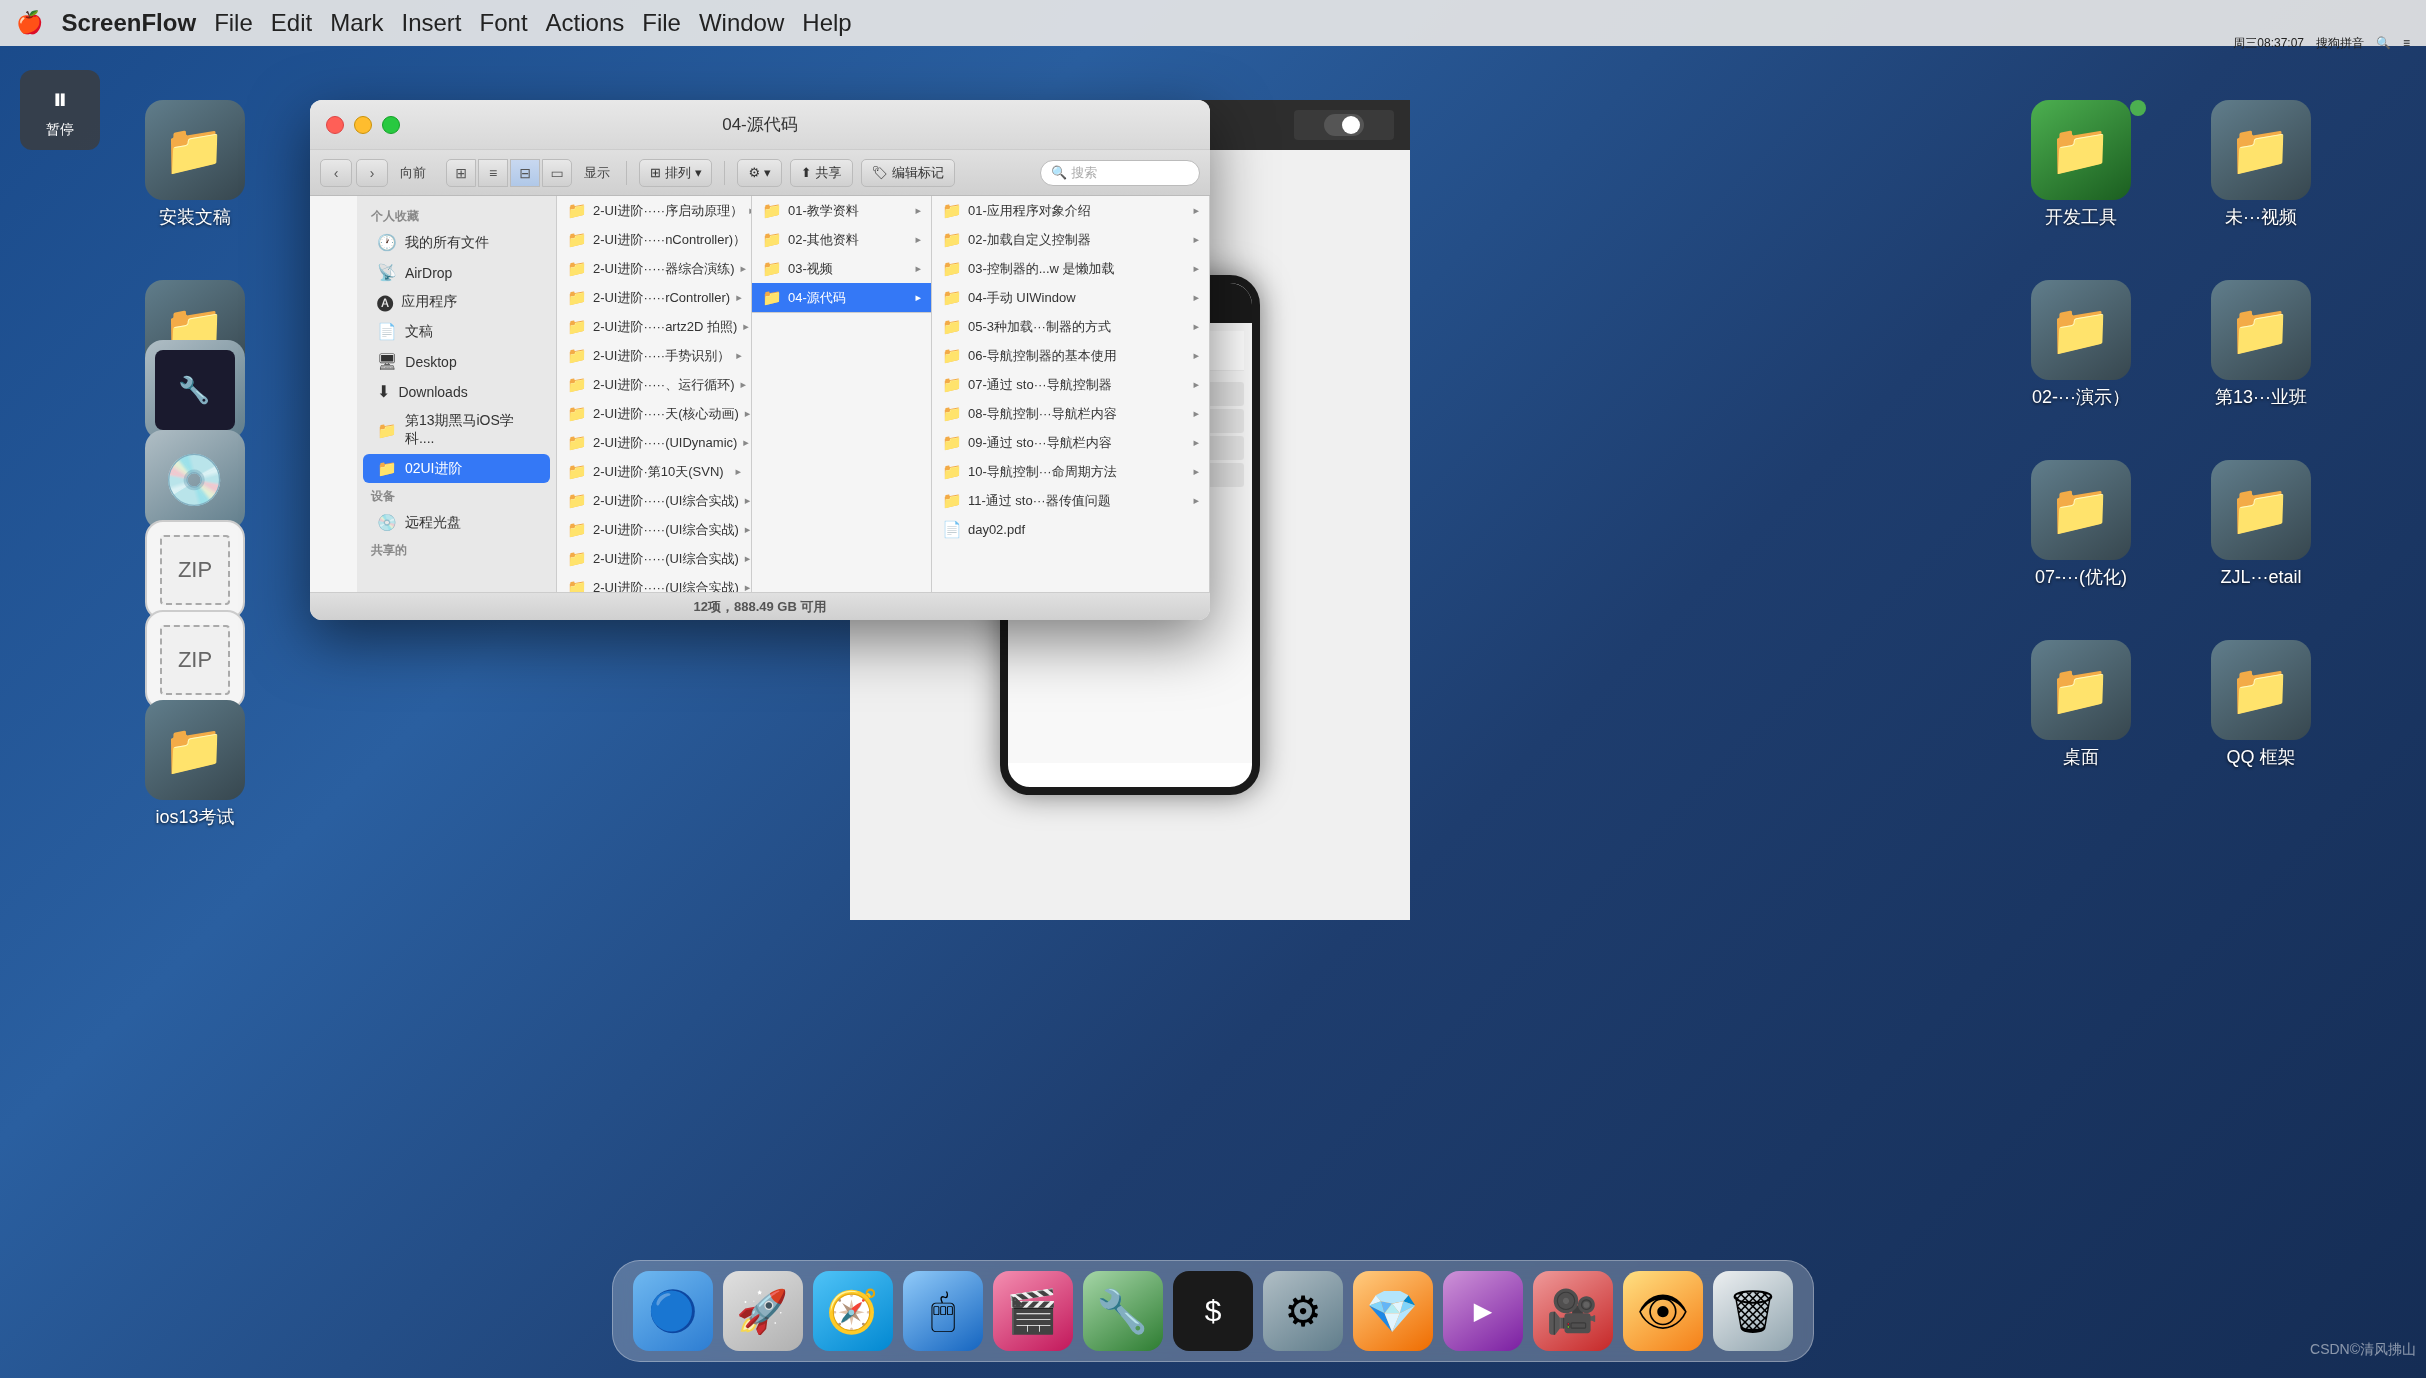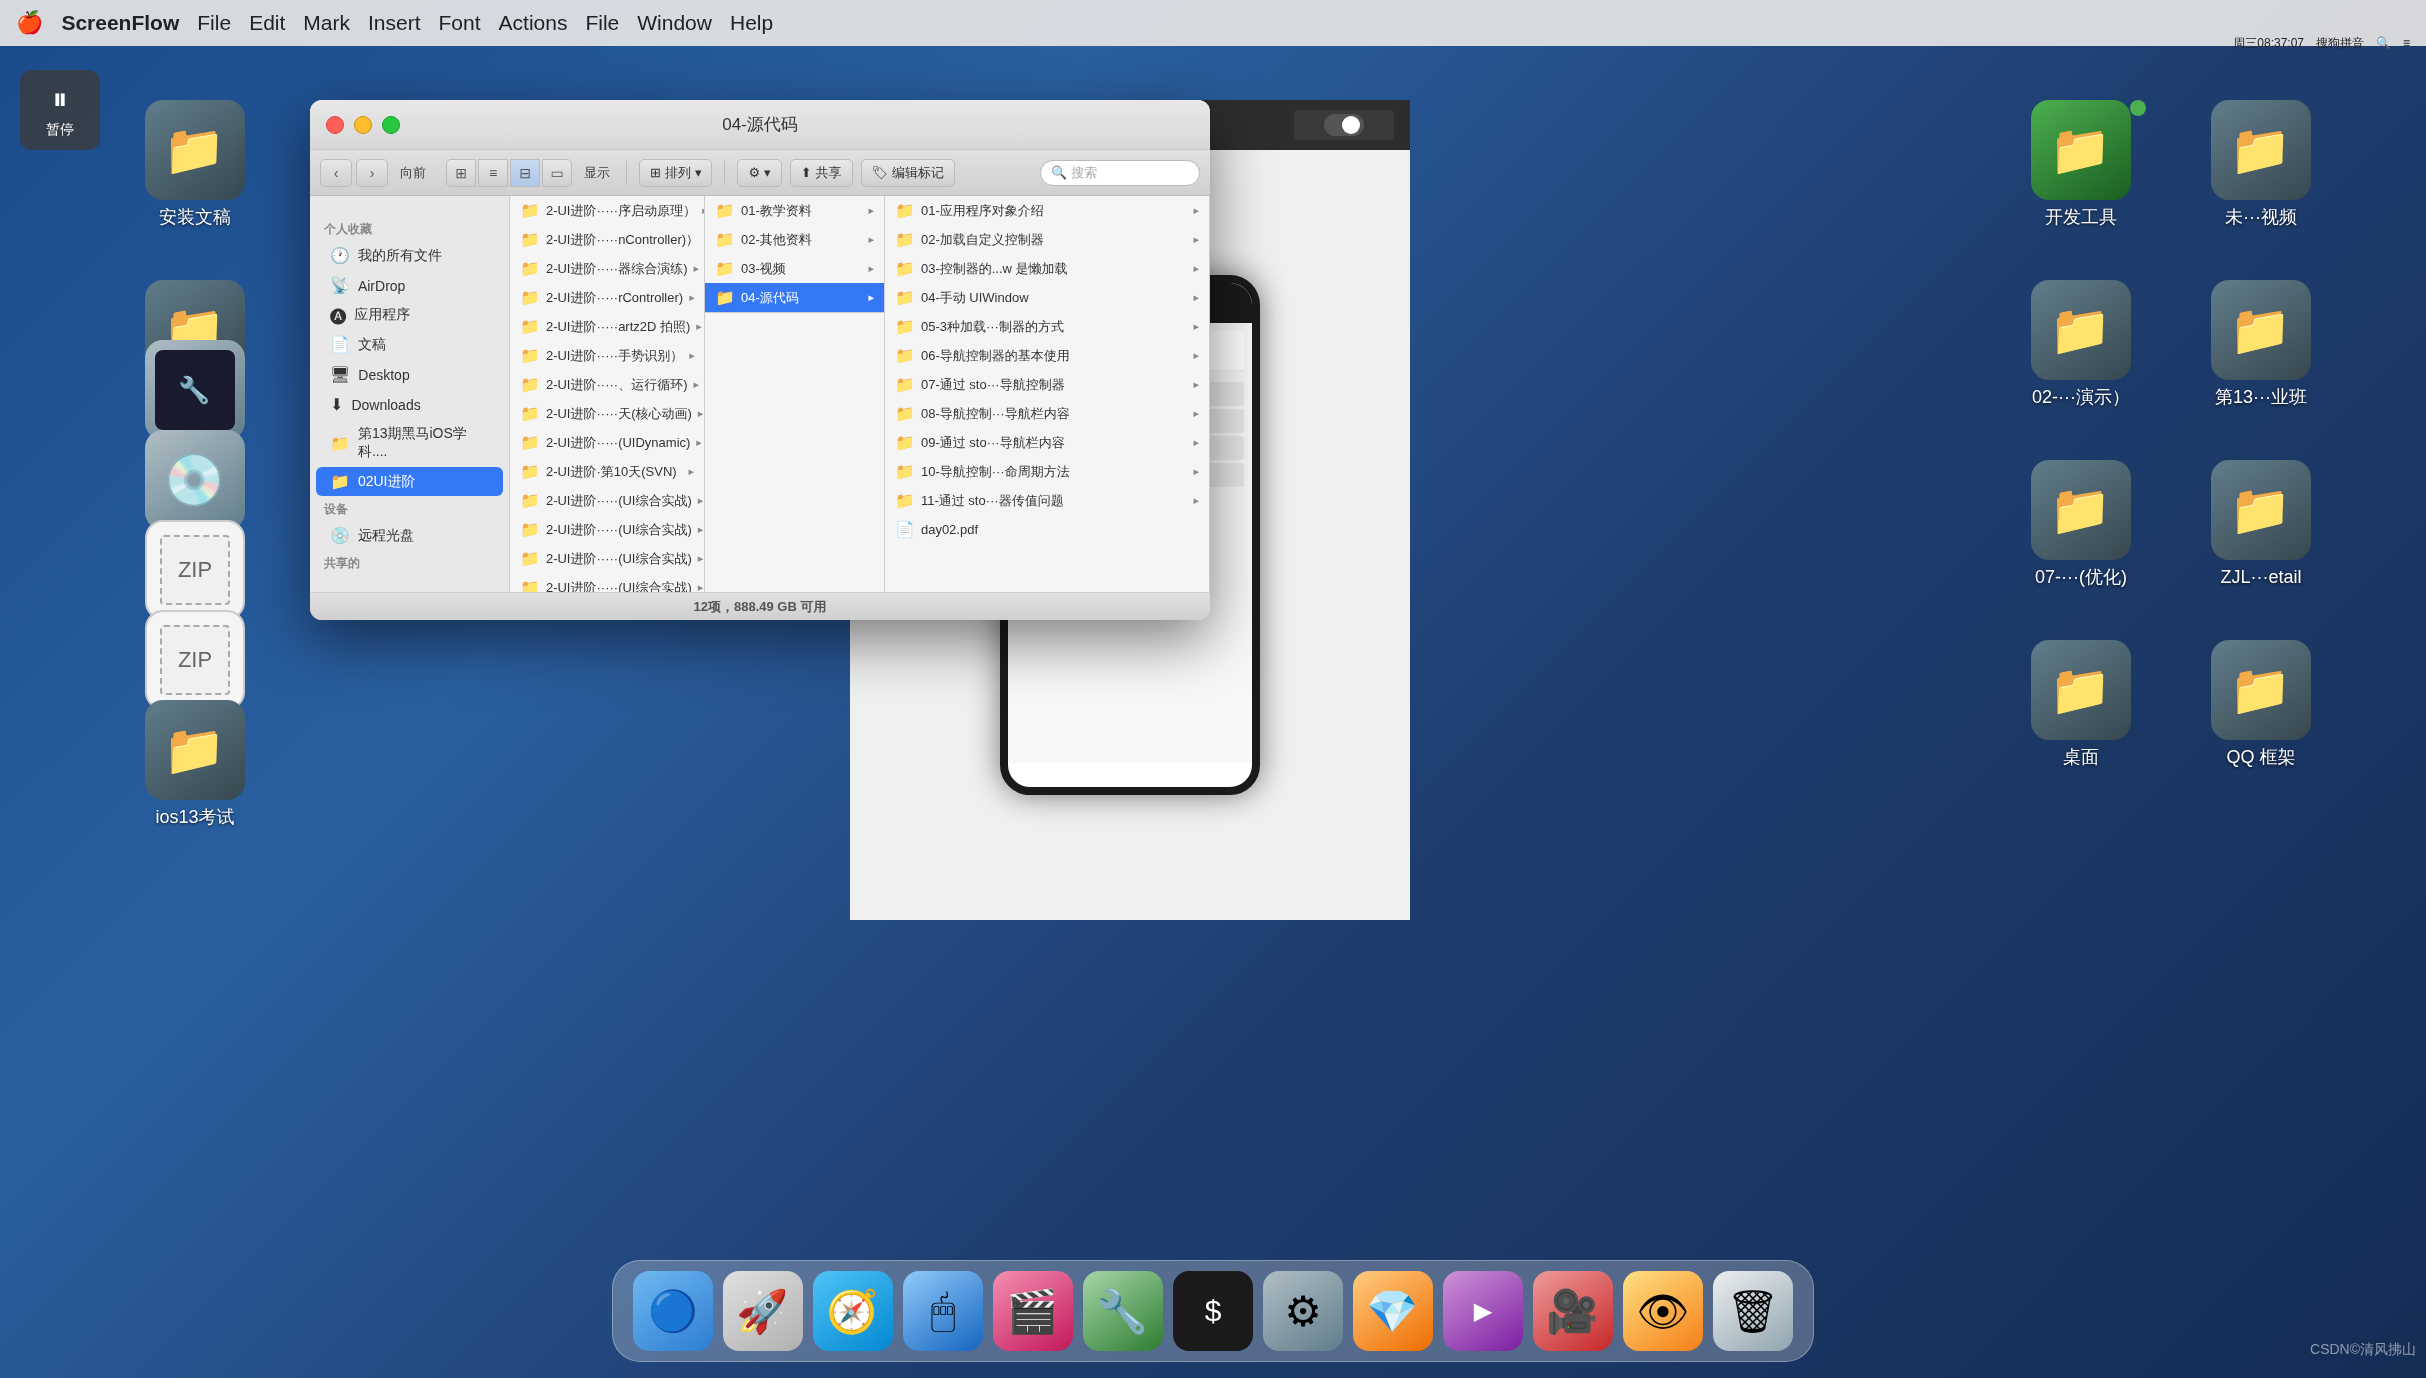--- a/index.html
+++ b/index.html
@@ -19,21 +19,21 @@
       background: rgba(230,230,230,0.92);
       display: flex;
       align-items: center;
       padding: 0 16px;
       position: relative;
       z-index: 100;
       gap: 20px;
     }
     .menubar-left { display: flex; align-items: center; gap: 18px; }
     .menubar-item {
-      font-size: 21px;
+      font-size: 24px;
       color: #222;
       cursor: pointer;
       white-space: nowrap;
     }
     .menubar-apple { font-size: 22px; }
     .menubar-right {
       position: absolute;
       right: 16px;
       display: flex;
       align-items: center;
@@ -215,23 +215,24 @@
     
     .finder-body {
       display: flex;
       flex: 1;
       overflow: hidden;
     }
     .finder-sidebar {
       width: 200px;
       background: #e8e8e8;
       border-right: 1px solid #ccc;
-      padding: 21px 0;
+      padding: 8px 0;
       overflow-y: auto;
       font-size: 14px;
+      margin-left: 47px;
     }
     .sidebar-section-header {
       font-size: 12px;
       color: #888;
       font-weight: 600;
       padding: 4px 14px 2px;
       text-transform: uppercase;
     }
     .sidebar-item {
       display: flex;

